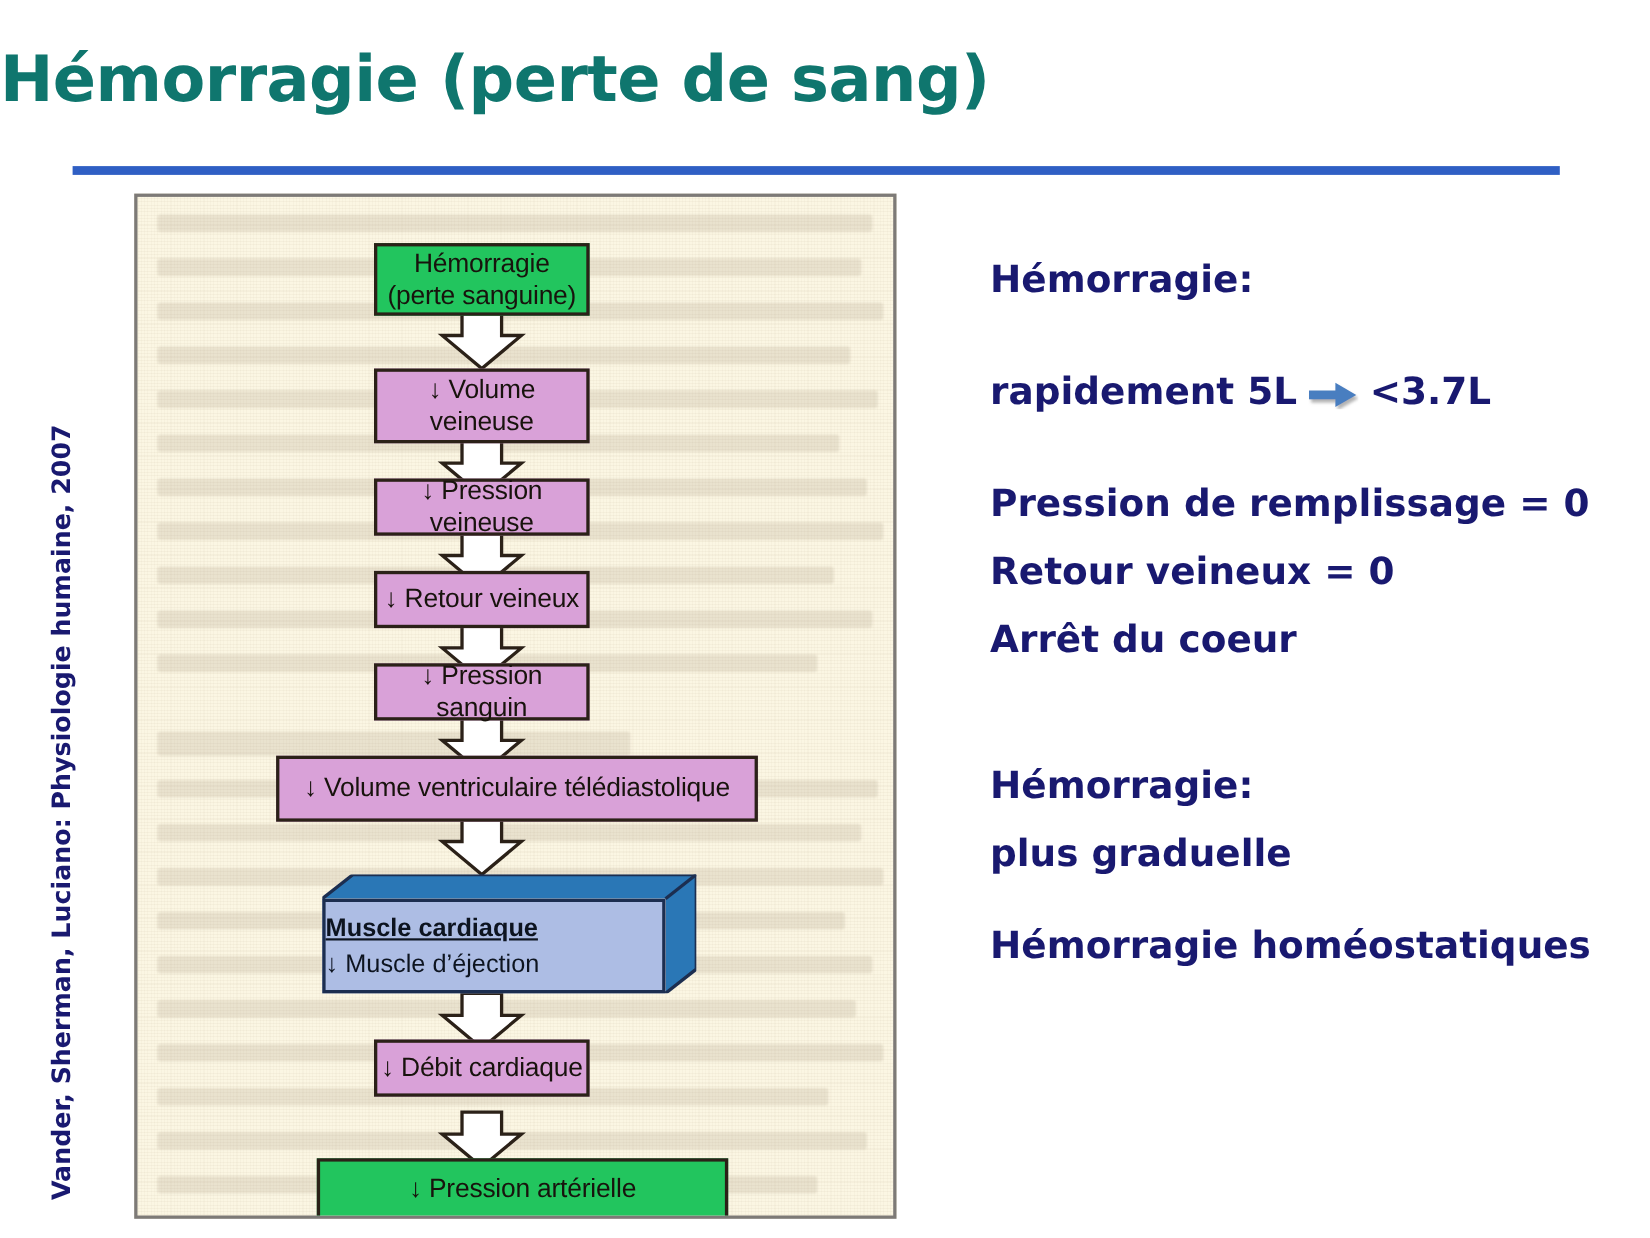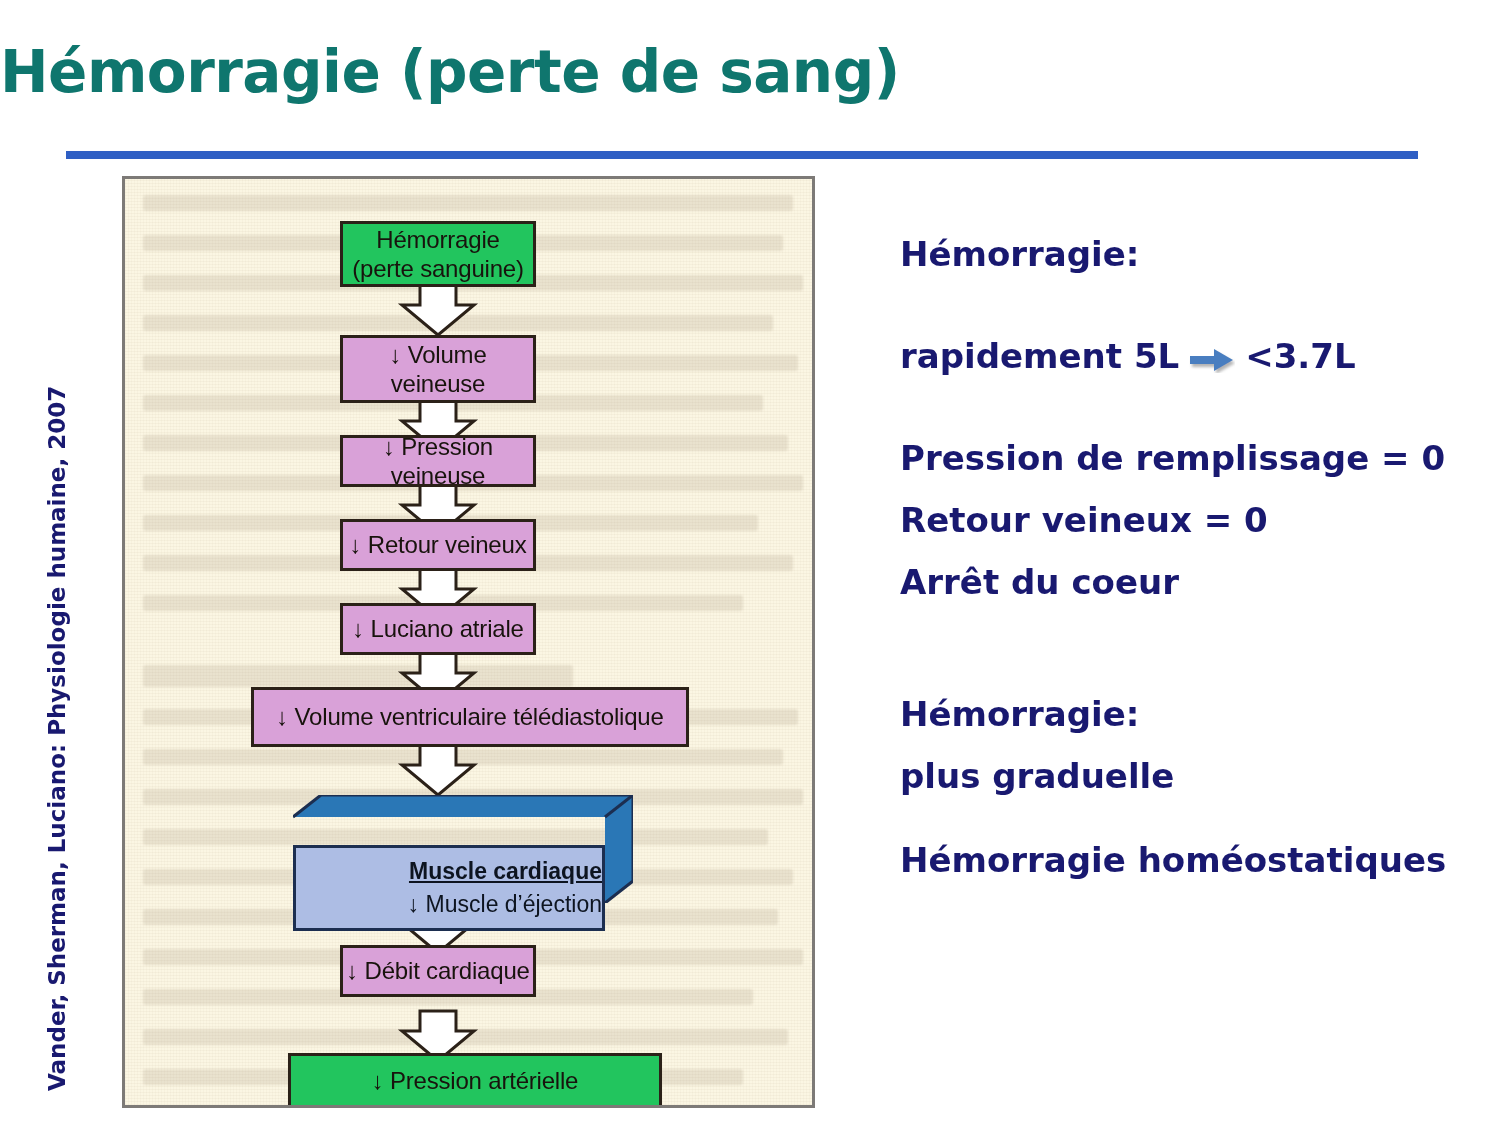--- a/index.html
+++ b/index.html
@@ -119,26 +119,25 @@
     position: absolute;
     left: 0;
     top: 22px;
     width: 312px;
     height: 86px;
     box-sizing: border-box;
     background: #adbde4;
     border: 3px solid #1c2e50;
     display: flex;
     flex-direction: column;
-    align-items: flex-end;
+    align-items: flex-start;
     justify-content: center;
     font-family: "Liberation Sans", sans-serif;
     color: #0d1420;
     z-index: 2;
-    margin-top: 28px;
   }
   #node-muscle .face-top,
   #node-muscle .face-right {
     position: absolute;
     background: #2a77b6;
     z-index: 1;
   }
   #node-muscle .face-top {
     left: 0; top: 0;
     width: 340px; height: 108px;
@@ -272,21 +271,21 @@
 
     <div class="node pink" id="node-pression-veineuse" style="left:215px; top:256px; width:196px; height:52px;">
       <span>↓ Pression veineuse</span>
     </div>
 
     <div class="node pink" id="node-retour-veineux" style="left:215px; top:340px; width:196px; height:52px;">
       <span>↓ Retour veineux</span>
     </div>
 
     <div class="node pink" id="node-pression-atriale" style="left:215px; top:424px; width:196px; height:52px;">
-      <span>↓ Luciano atriale</span>
+      <span>↓ Pression sanguin</span>
     </div>
 
     <div class="node pink" id="node-volume-telediastolique" style="left:126px; top:508px; width:438px; height:60px;">
       <span>↓ Volume ventriculaire télédiastolique</span>
     </div>
 
     <div id="node-muscle">
       <div class="face-top"></div>
       <div class="face-right"></div>
       <svg class="edge" viewBox="0 0 340 108">

